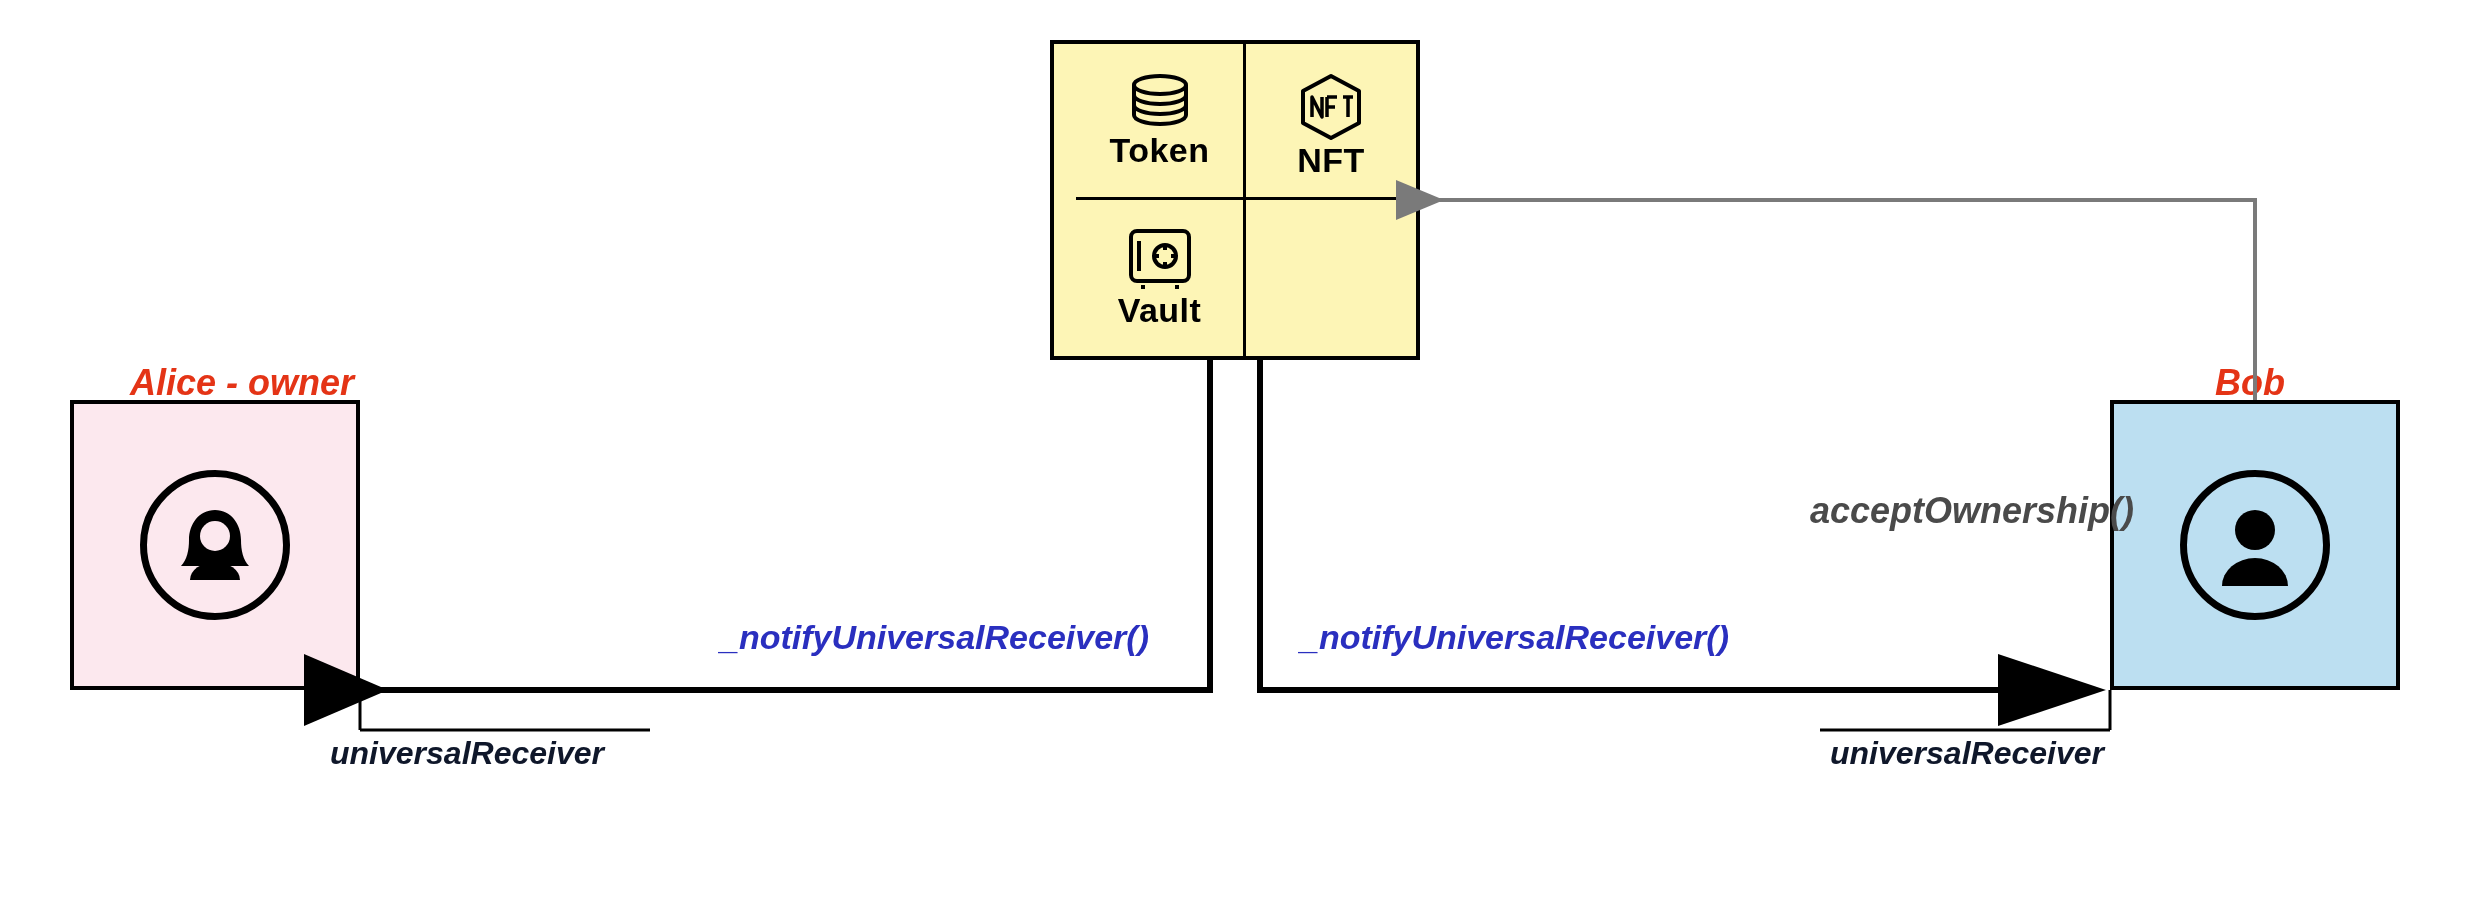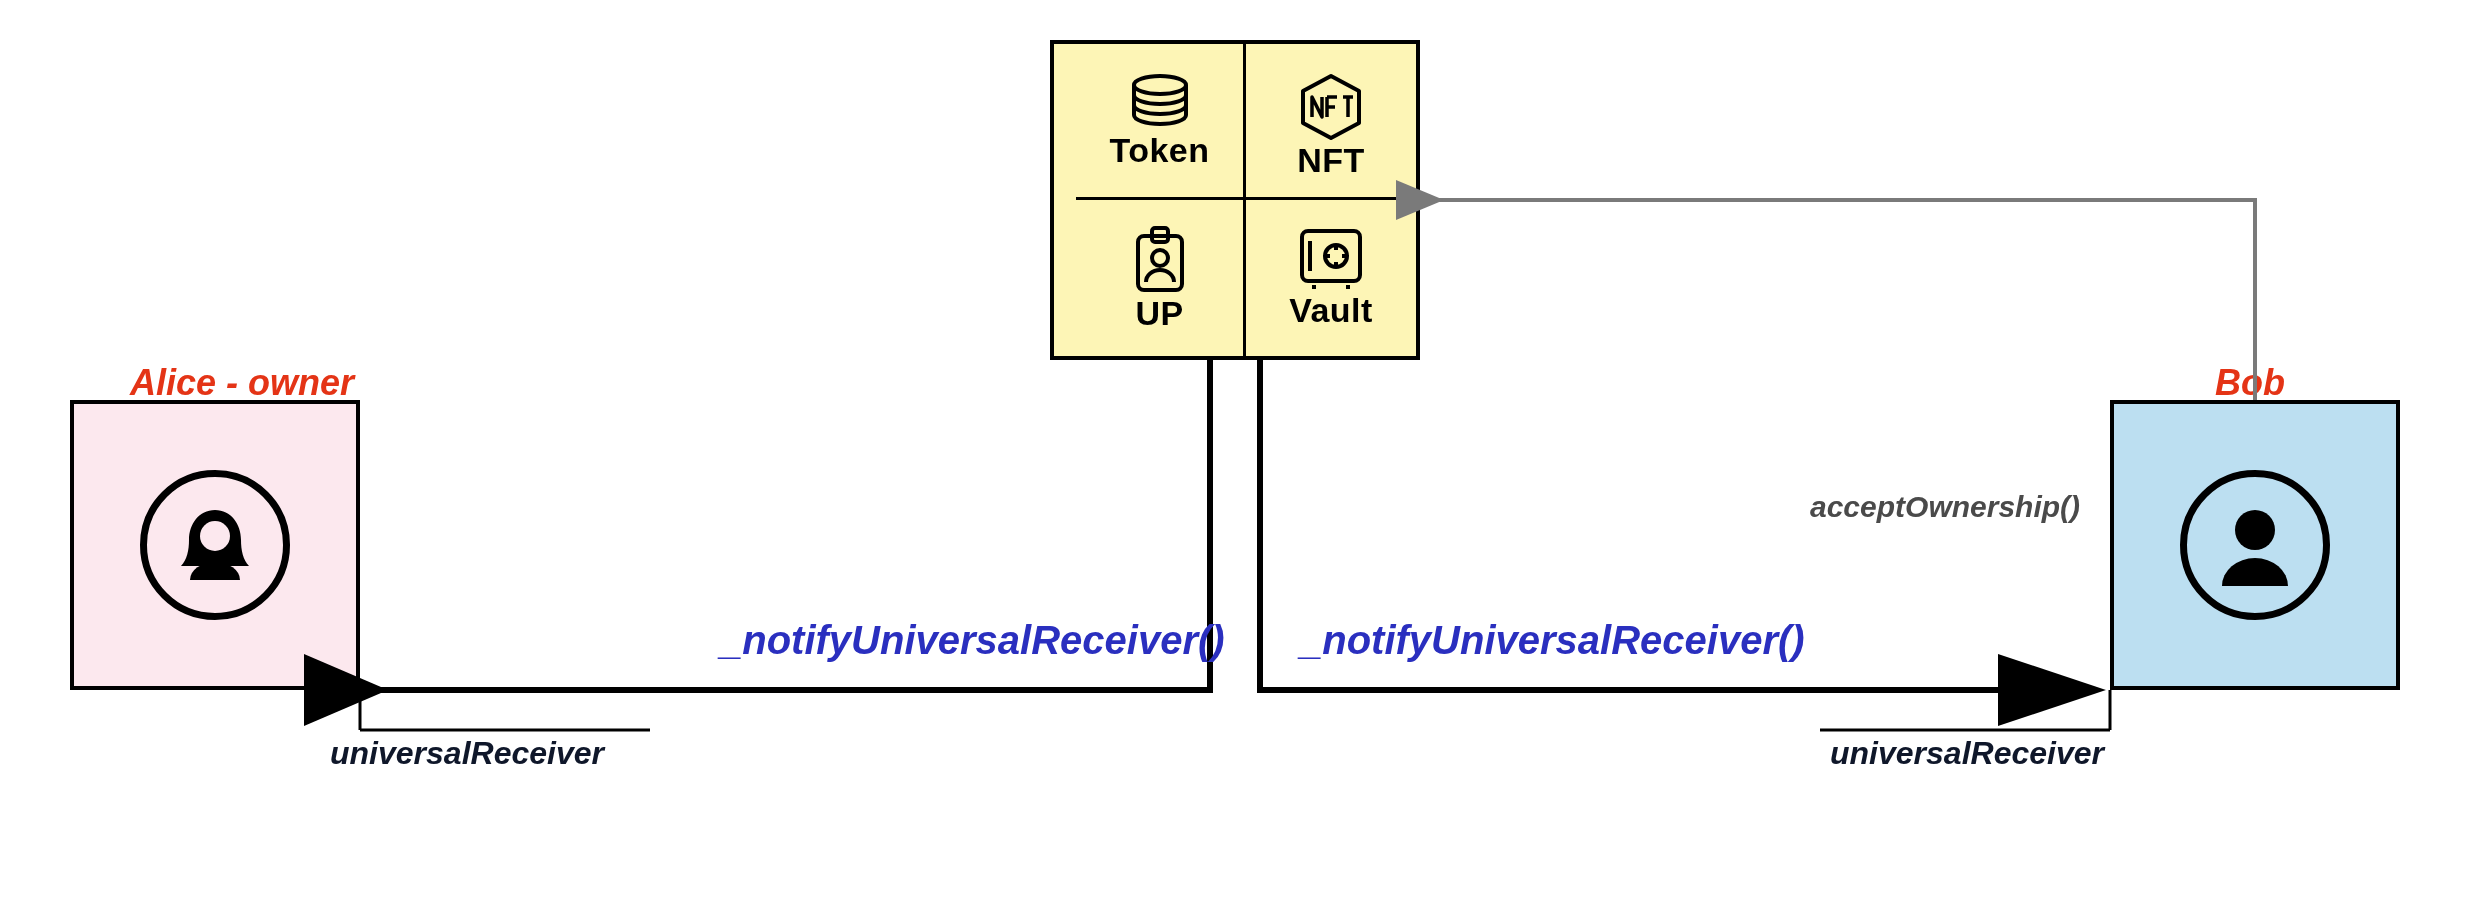--- a/index.html
+++ b/index.html
@@ -71,21 +71,21 @@
     transform: translate(-50%,-50%);
     width: 150px; height:150px;
     border-radius:50%;
     border:7px solid #000;
     box-sizing:border-box;
     display:flex; align-items:center; justify-content:center;
   }
 
   .func-label {
     position: absolute;
-    font-size: 40px;
+    font-size: 34px;
     font-weight: 700;
     font-style: italic;
   }
   .blue { color: #2a2fbf; }
   .red  { color: #0f172a; }
   .gray { color: #4a4a4a; }
 
   svg.conn {
     position: absolute;
     overflow: visible;
@@ -107,31 +107,20 @@
     <span>Token</span>
   </div>
   <div class="asset-cell">
     <svg width="68" height="68" viewBox="0 0 68 68">
       <g fill="none" stroke="#000" stroke-width="4" stroke-linejoin="round">
         <polygon points="34,3 62,18 62,50 34,65 6,50 6,18"></polygon>
         <path d="M15 44 V24 l10 20 V24 M30 24 v20 M30 24 h10 M30 34 h8 M46 24 h10 M51 24 v20" stroke-width="3.5"></path>
       </g>
     </svg>
     <span>NFT</span>
-  </div>
-  <div class="asset-cell">
-    <svg width="60" height="70" viewBox="0 0 60 70">
-      <g fill="none" stroke="#000" stroke-width="4">
-        <rect x="8" y="12" width="44" height="54" rx="6"></rect>
-        <rect x="22" y="4" width="16" height="14" rx="3"></rect>
-        <circle cx="30" cy="34" r="8"></circle>
-        <path d="M16 58 a14 12 0 0 1 28 0"></path>
-      </g>
-    </svg>
-    <span>UP</span>
   </div>
   <div class="asset-cell">
     <svg width="70" height="64" viewBox="0 0 70 64">
       <g fill="none" stroke="#000" stroke-width="4">
         <rect x="6" y="4" width="58" height="50" rx="6"></rect>
         <circle cx="40" cy="29" r="11"></circle>
         <line x1="40" y1="18" x2="40" y2="23"></line>
         <line x1="40" y1="35" x2="40" y2="40"></line>
         <line x1="29" y1="29" x2="34" y2="29"></line>
         <line x1="46" y1="29" x2="51" y2="29"></line>
@@ -194,13 +183,13 @@
 
   <path d="M2255 400 L2255 200 L1436 200" fill="none" stroke="#7a7a7a" stroke-width="4" marker-end="url(#arrGray)"></path>
 </svg>
 
 <div class="func-label blue" style="left:720px; top:618px;">_notifyUniversalReceiver()</div>
 <div class="func-label blue" style="left:1300px; top:618px;">_notifyUniversalReceiver()</div>
 
 <div class="func-label red" style="left:330px; top:735px; font-size:32px;">universalReceiver</div>
 <div class="func-label red" style="left:1830px; top:735px; font-size:32px;">universalReceiver</div>
 
-<div class="func-label gray" style="left:1810px; top:490px; font-size:30px; font-weight:700;">acceptOwnership()</div>
+<div class="func-label gray" style="left:1810px; top:490px; font-size:36px; font-weight:700;">acceptOwnership()</div>
 
 </body></html>

